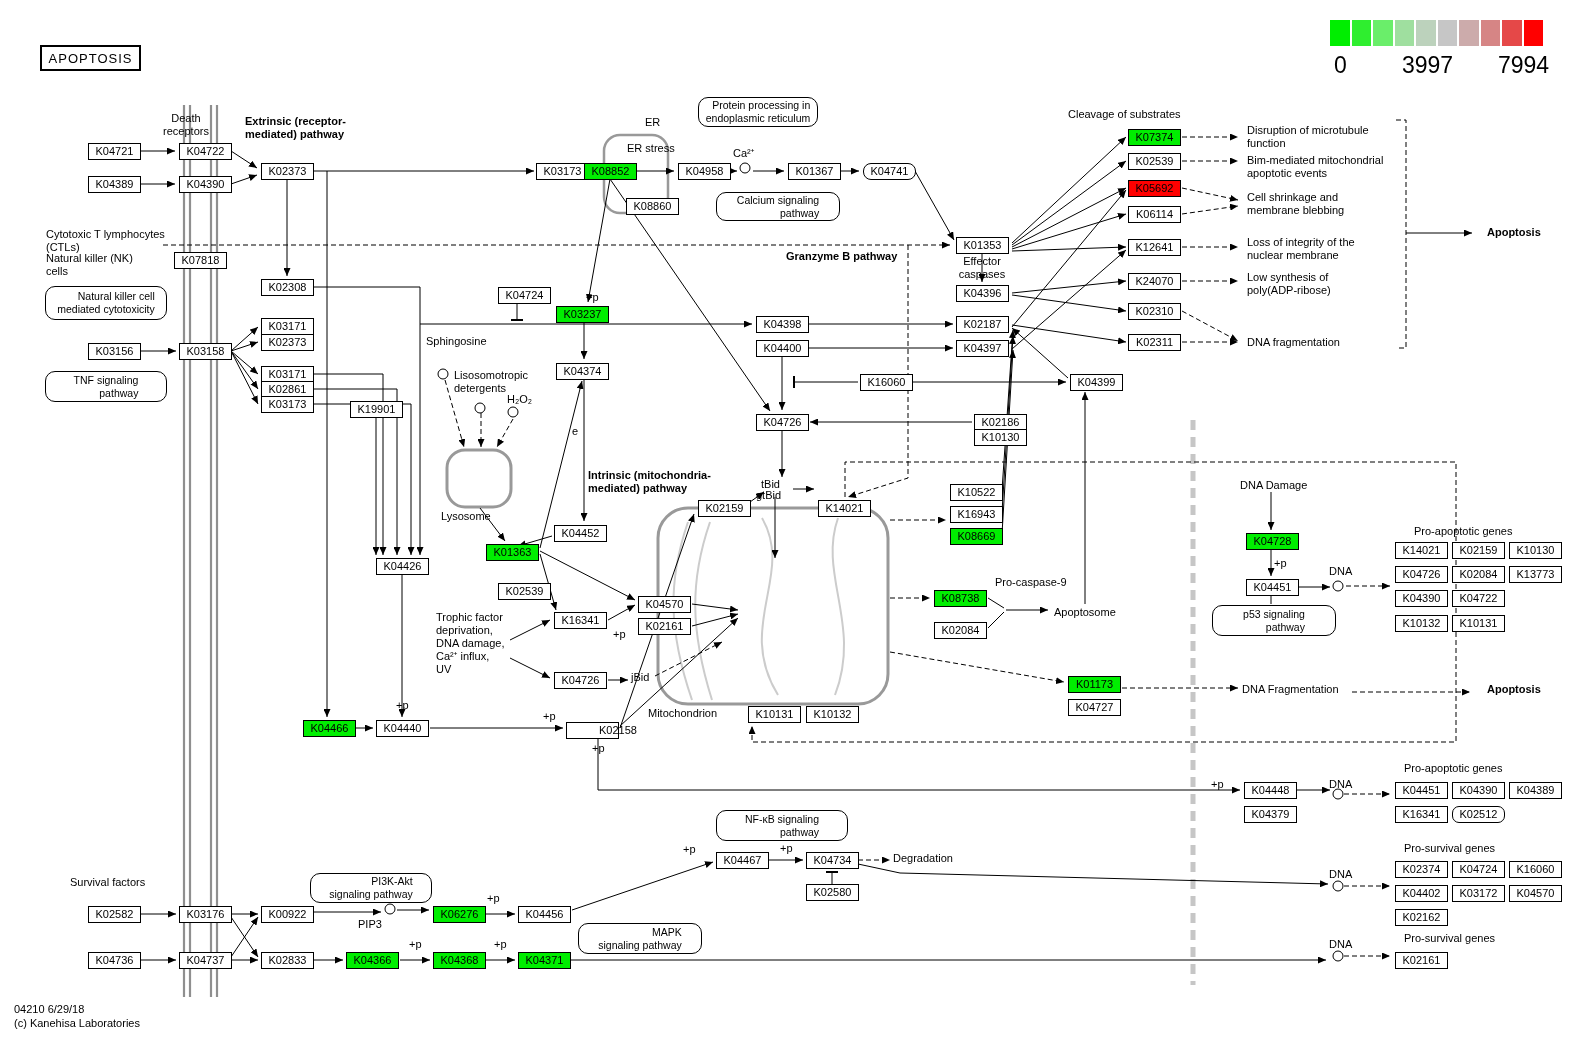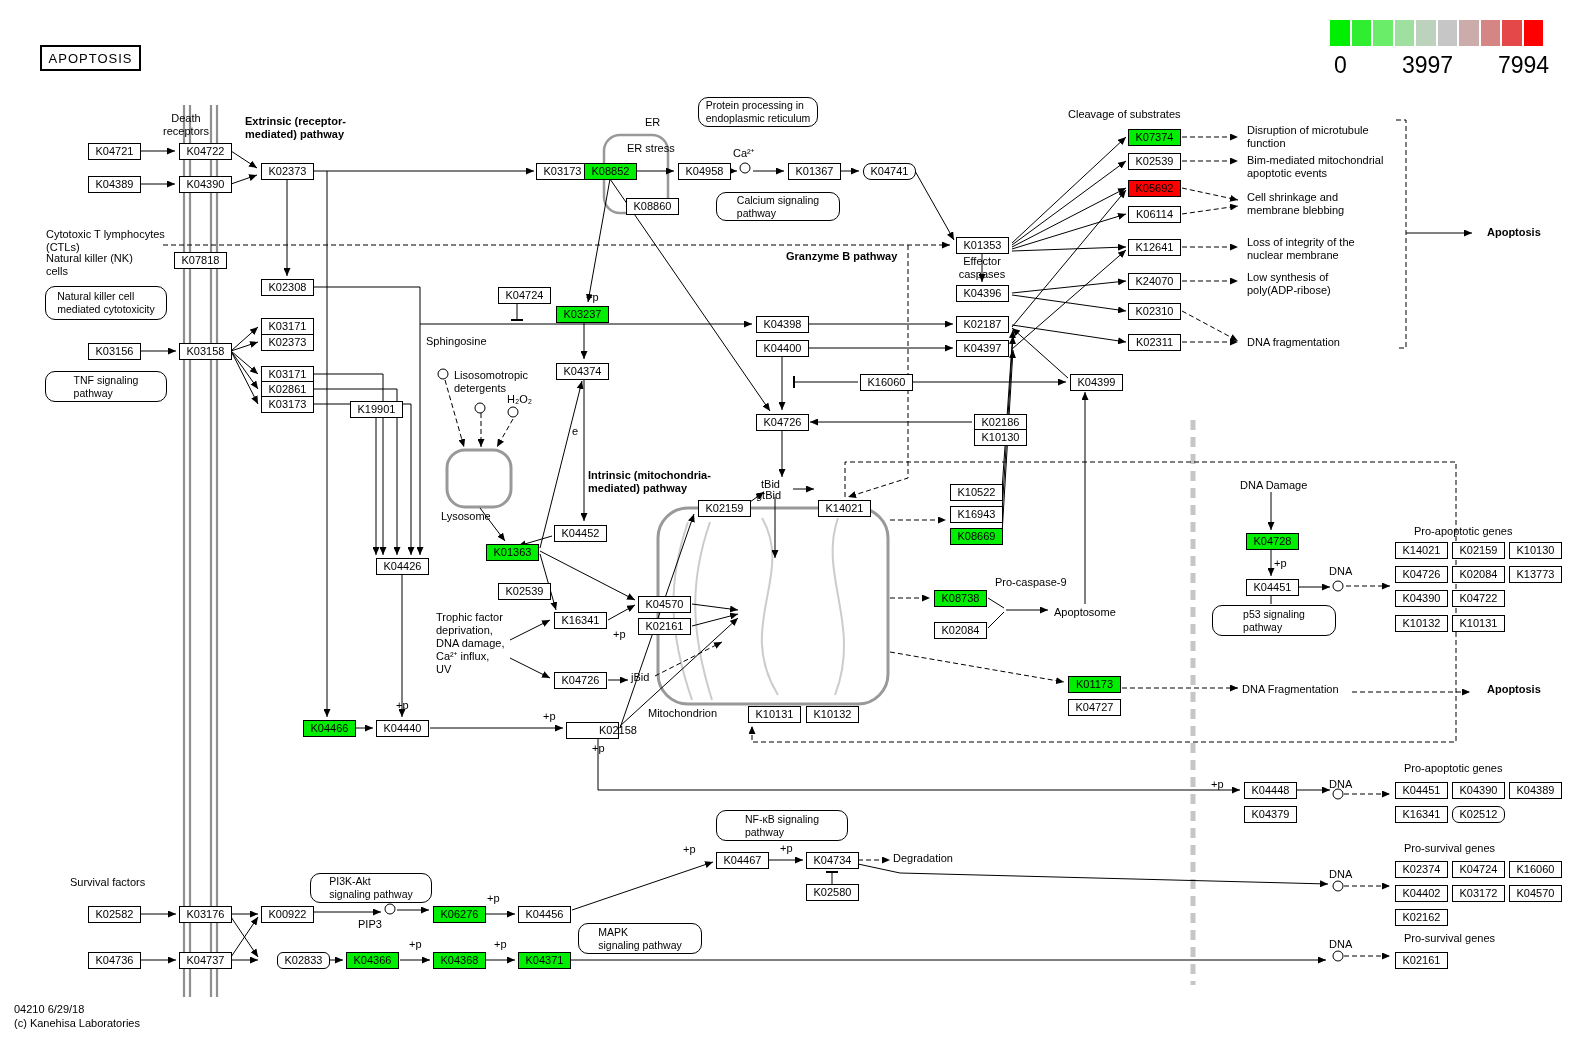--- a/index.html
+++ b/index.html
@@ -6,21 +6,21 @@
   #stage{position:relative;width:1583px;height:1045px;background:#fff;overflow:hidden;
          font-family:"Liberation Sans",sans-serif;color:#000;border-bottom:2px solid #000;}
   #edges-svg{position:absolute;left:0;top:0;z-index:1;}
   #edgelines path{stroke:#000;stroke-width:1;fill:none;}
   .node{position:absolute;box-sizing:border-box;width:53px;height:17px;border:1px solid #000;
         background:#fff;font-size:11px;line-height:15px;text-align:center;z-index:2;cursor:pointer;}
   .node.g{background:#00ee00;}
   .node.r{background:#ff0000;}
   .pathway{position:absolute;box-sizing:border-box;border:1px solid #000;border-radius:10px;background:#fff;
         font-size:10.5px;line-height:13px;display:flex;align-items:center;justify-content:center;
-        text-align:left;white-space:pre-line;z-index:2;cursor:pointer;}
+        text-align:right;white-space:pre-line;z-index:2;cursor:pointer;}
   .lbl{position:absolute;font-size:11px;line-height:13px;white-space:pre-line;z-index:2;}
   .lbl.b{font-weight:bold;}
   .lbl.c{text-align:center;}
   .pp{position:absolute;font-size:11px;z-index:2;}
   .circ{position:absolute;width:11px;height:11px;border:1px solid #000;border-radius:50%;background:#fff;
         transform:translate(-50%,-50%);z-index:2;box-sizing:border-box;}
   #title-box{position:absolute;left:40px;top:45px;width:101px;height:26px;border:2px solid #000;
         box-sizing:border-box;font-size:13px;letter-spacing:1px;display:flex;align-items:center;
         justify-content:center;z-index:3;}
   #legend{position:absolute;left:1330px;top:20px;z-index:3;}
@@ -315,21 +315,21 @@
     <div class="node" style="left: 716px; top: 852px;">K04467</div>
     <div class="node" style="left: 806px; top: 852px;">K04734</div>
     <div class="node" style="left: 806px; top: 884px;">K02580</div>
     <div class="node" style="left: 88px; top: 906px;">K02582</div>
     <div class="node" style="left: 179px; top: 906px;">K03176</div>
     <div class="node" style="left: 261px; top: 906px;">K00922</div>
     <div class="node g" style="left: 433px; top: 906px;">K06276</div>
     <div class="node" style="left: 518px; top: 906px;">K04456</div>
     <div class="node" style="left: 88px; top: 952px;">K04736</div>
     <div class="node" style="left: 179px; top: 952px;">K04737</div>
-    <div class="node" style="left: 277px; top: 952px; border-radius: 6px;">K02833</div>
+    <div class="node" style="left: 261px; top: 952px;">K02833</div>
     <div class="node g" style="left: 346px; top: 952px;">K04366</div>
     <div class="node g" style="left: 433px; top: 952px;">K04368</div>
     <div class="node g" style="left: 518px; top: 952px;">K04371</div>
     <div class="node" style="left: 1395px; top: 952px;">K02161</div>
     <div class="pathway" style="left: 45px; top: 286px; width: 122px; height: 34px;">Natural killer cell
 mediated cytotoxicity</div>
     <div class="pathway" style="left: 45px; top: 371px; width: 122px; height: 31px;">TNF signaling
 pathway</div>
     <div class="pathway" style="left: 698px; top: 97px; width: 120px; height: 30px;">Protein processing in
 endoplasmic reticulum</div>

